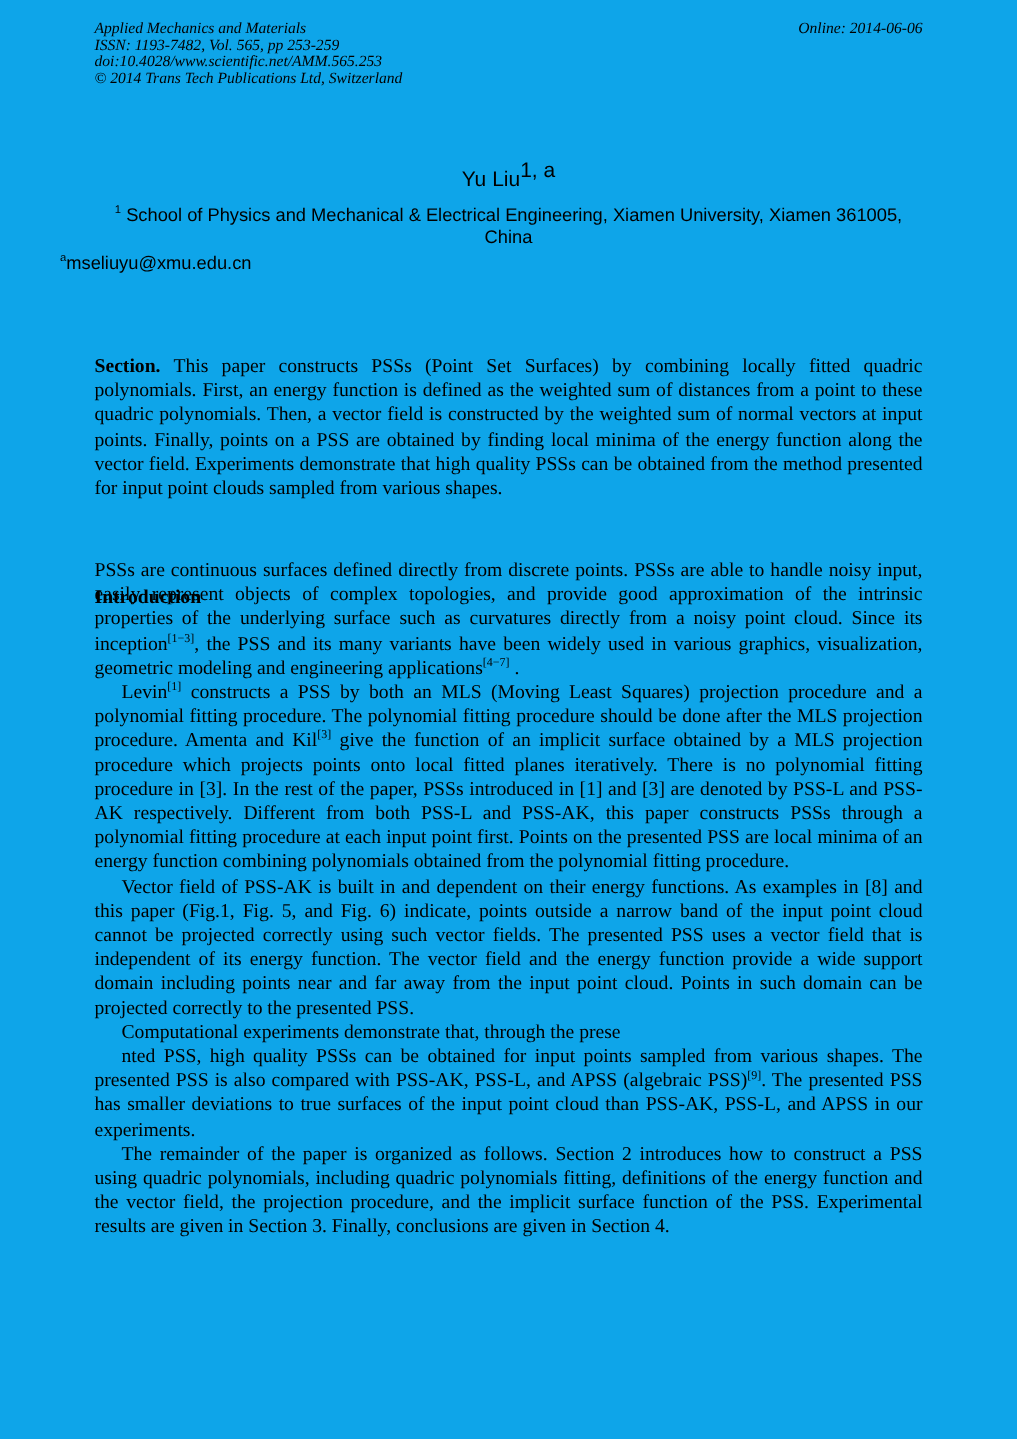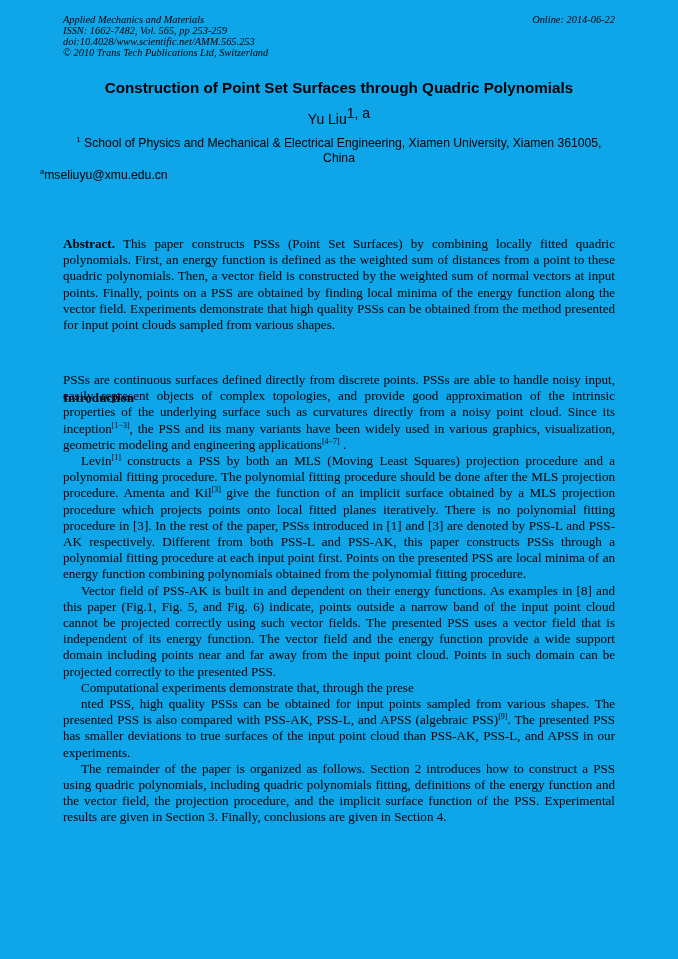--- a/index.html
+++ b/index.html
@@ -25,44 +25,43 @@
   .intro p.ind { text-indent: 18px; font-family: Liberation Serif, serif; }
   sup.ref { font-size: 8px; vertical-align: 5px; line-height: 0; margin-top: 16px; }
 </style>
 </head>
 <body>
 
 <div class="page">
 
   <div class="header">
     <div class="line">Applied Mechanics and Materials</div>
-    <div class="line">ISSN: 1662-7482, Vol. 565, pp 253-259</div>
+    <div class="line">ISSN: 1193-7482, Vol. 565, pp 253-259</div>
     <div class="line">doi:10.4028/www.scientific.net/AMM.565.253</div>
-    <div class="line">© 2010 Trans Tech Publications Ltd, Switzerland</div>
-    <div class="right">Online: 2014-06-22</div>
+    <div class="line">© 2014 Trans Tech Publications Ltd, Switzerland</div>
+    <div class="right">Online: 2014-06-06</div>
   </div>
 
-  <div class="title">Construction of Point Set Surfaces through Quadric Polynomials</div>
 
   <div class="author">
     <span>Yu Liu</span><sup>1, a</sup>
   </div>
 
   <div class="affil">
     <sup>1</sup>
     <span>School of Physics and Mechanical &amp; Electrical Engineering, Xiamen University, Xiamen 361005, China</span>
   </div>
 
   <div class="email">
     <sup>a</sup><span>mseliuyu@xmu.edu.cn</span>
   </div>
 
 
   <div class="abstract body-text">
-    <b>Abstract.</b>
+    <b>Section.</b>
     <span>This paper constructs PSSs (Point Set Surfaces) by combining locally fitted quadric polynomials. First, an energy function is defined as the weighted sum of distances from a point to these quadric polynomials. Then, a vector field is constructed by the weighted sum of normal vectors at input points. Finally, points on a PSS are obtained by finding local minima of the energy function along the vector field. Experiments demonstrate that high quality PSSs can be obtained from the method presented for input point clouds sampled from various shapes.</span>
   </div>
 
   <div class="section-h">Introduction</div>
 
   <div class="intro body-text">
     <p><span>PSSs are continuous surfaces defined directly from discrete points. PSSs are able to handle noisy input, easily represent objects of complex topologies, and provide good approximation of the intrinsic properties of the underlying surface such as curvatures directly from a noisy point cloud. Since its inception</span><sup class="ref">[1−3]</sup><span>, the PSS and its many variants have been widely used in various graphics, visualization, geometric modeling and engineering applications</span><sup class="ref">[4−7]</sup><span> .</span></p>
     <p class="ind"><span>Levin</span><sup class="ref">[1]</sup><span> constructs a PSS by both an MLS (Moving Least Squares) projection procedure and a polynomial fitting procedure. The polynomial fitting procedure should be done after the MLS projection procedure. Amenta and Kil</span><sup class="ref">[3]</sup><span> give the function of an implicit surface obtained by a MLS projection procedure which projects points onto local fitted planes iteratively. There is no polynomial fitting procedure in [3]. In the rest of the paper, PSSs introduced in [1] and [3] are denoted by PSS-L and PSS-AK respectively. Different from both PSS-L and PSS-AK, this paper constructs PSSs through a polynomial fitting procedure at each input point first. Points on the presented PSS are local minima of an energy function combining polynomials obtained from the polynomial fitting procedure.</span></p>
     <p class="ind">Vector field of PSS-AK is built in and dependent on their energy functions. As examples in [8] and this paper (Fig.1, Fig. 5, and Fig. 6) indicate, points outside a narrow band of the input point cloud cannot be projected correctly using such vector fields. The presented PSS uses a vector field that is independent of its energy function. The vector field and the energy function provide a wide support domain including points near and far away from the input point cloud. Points in such domain can be projected correctly to the presented PSS.</p>
     <p class="ind">Computational experiments demonstrate that, through the prese</p>

